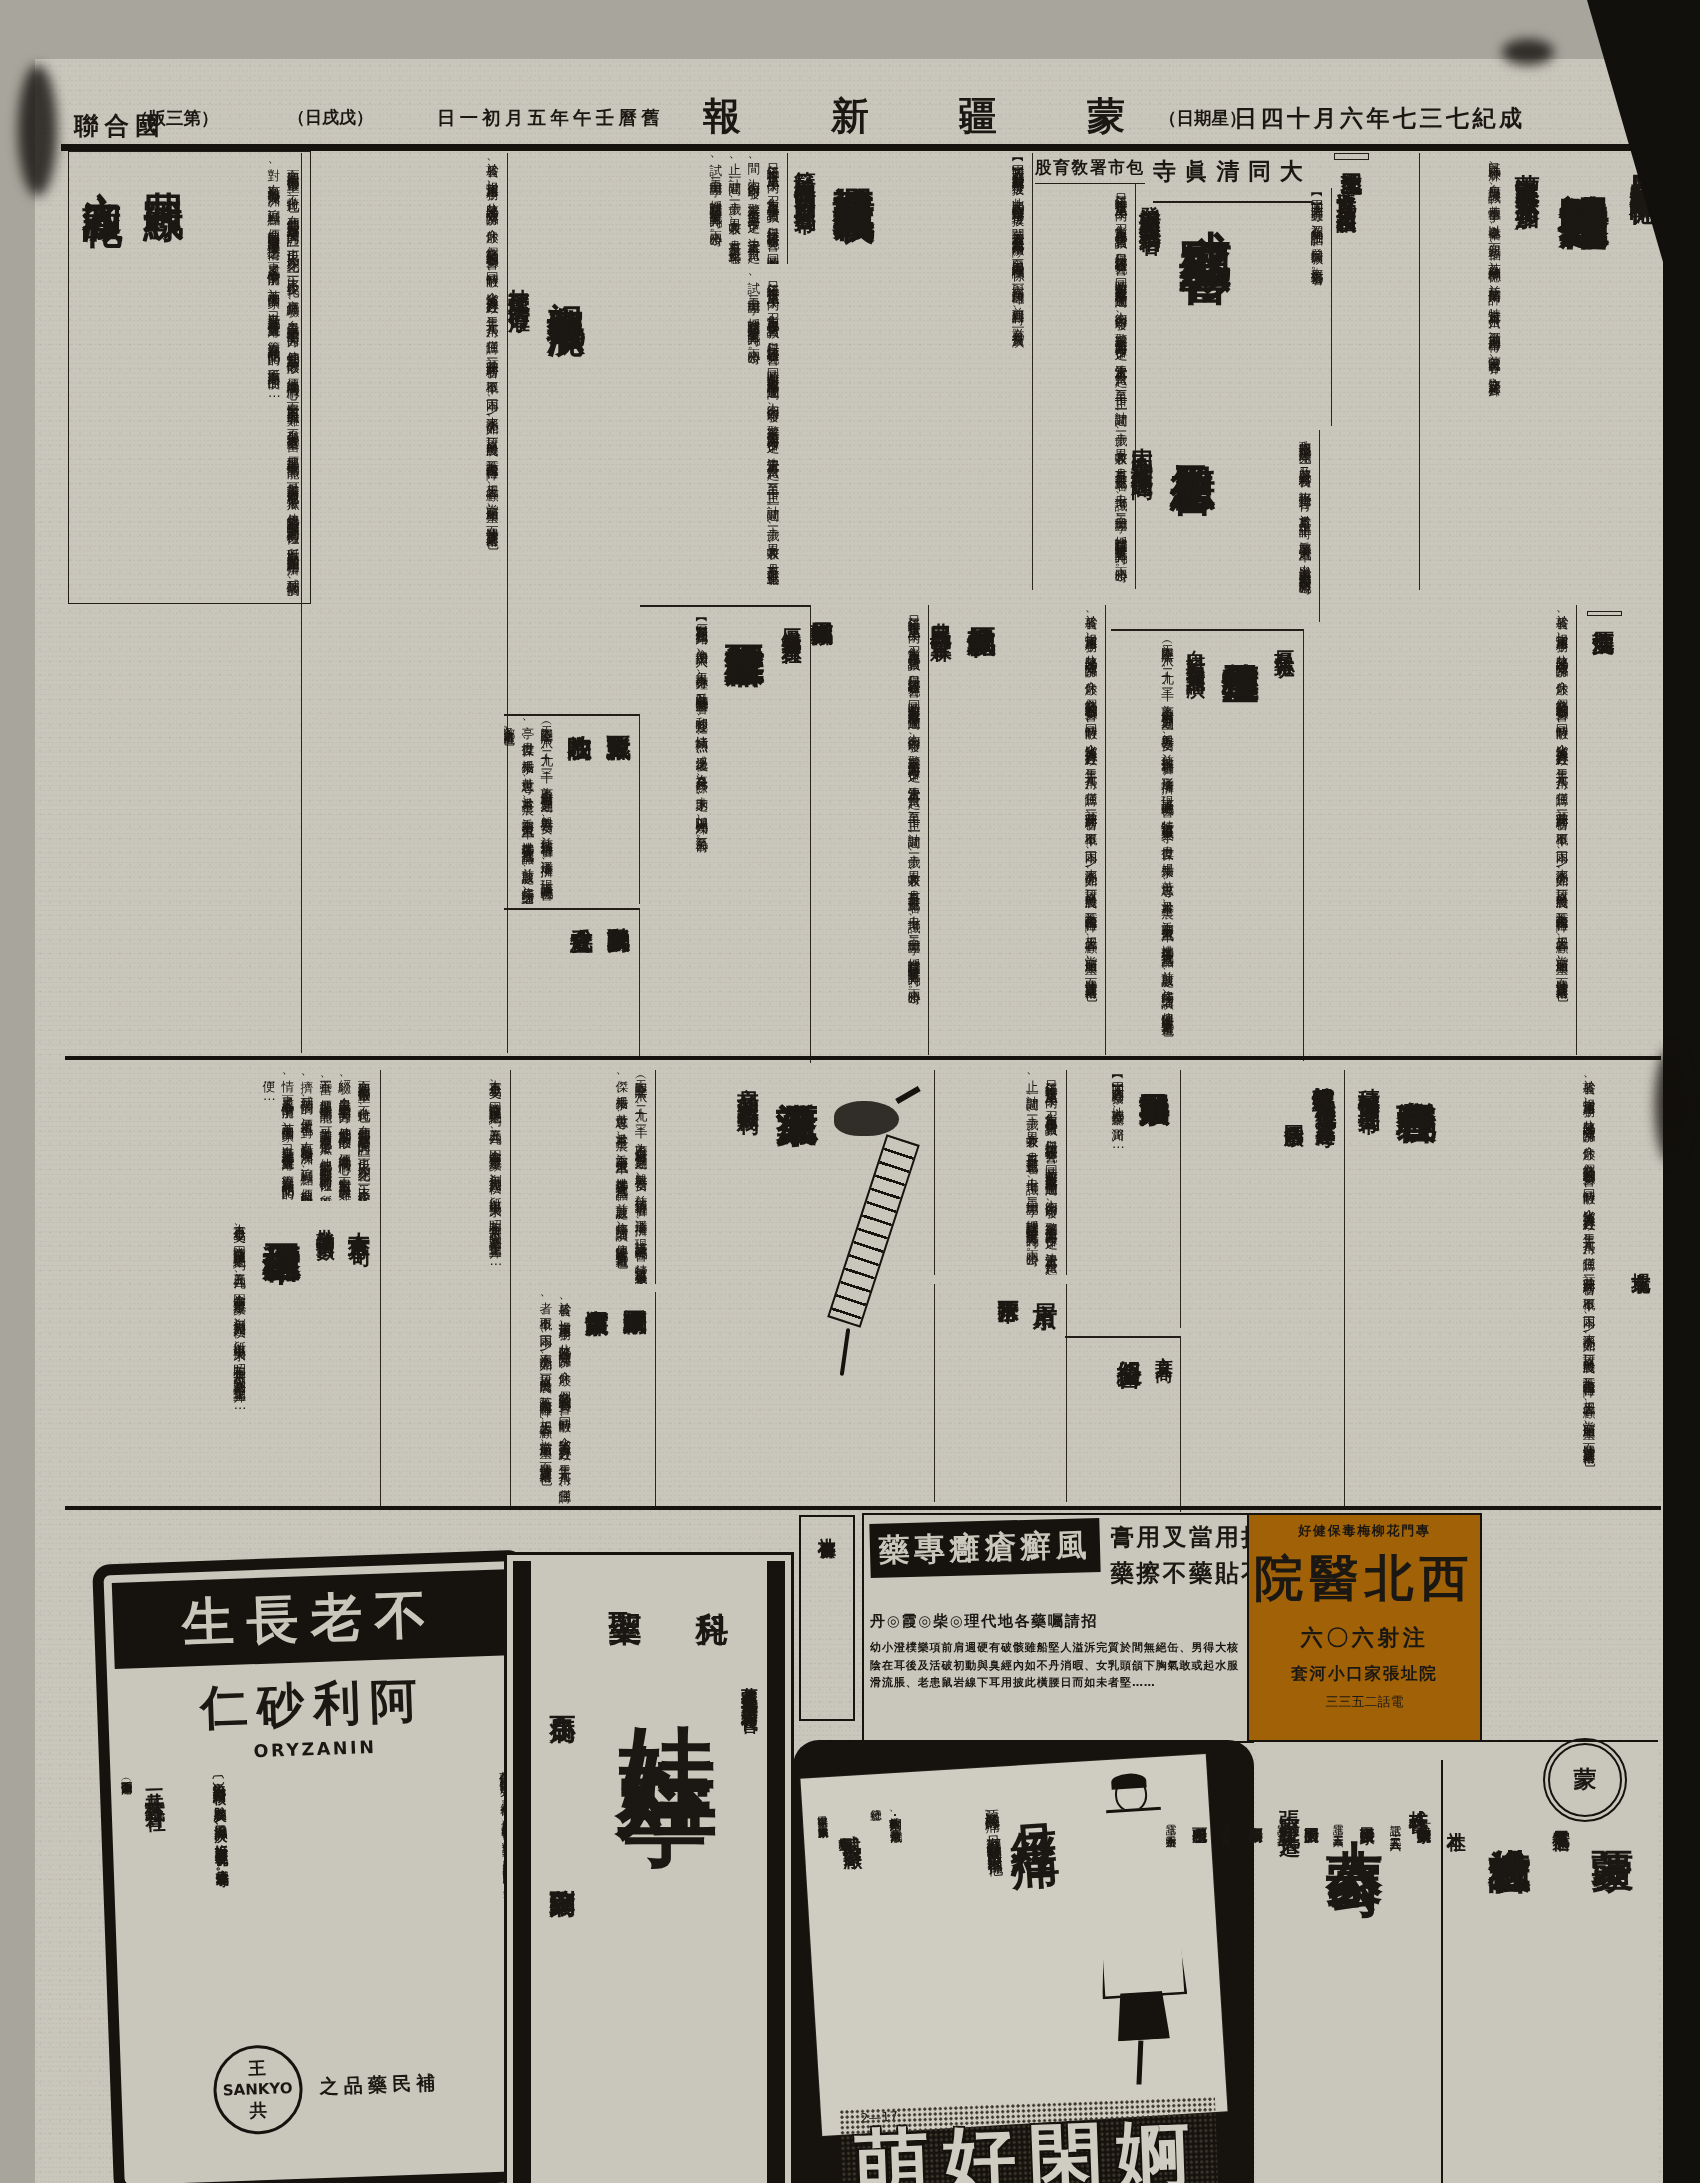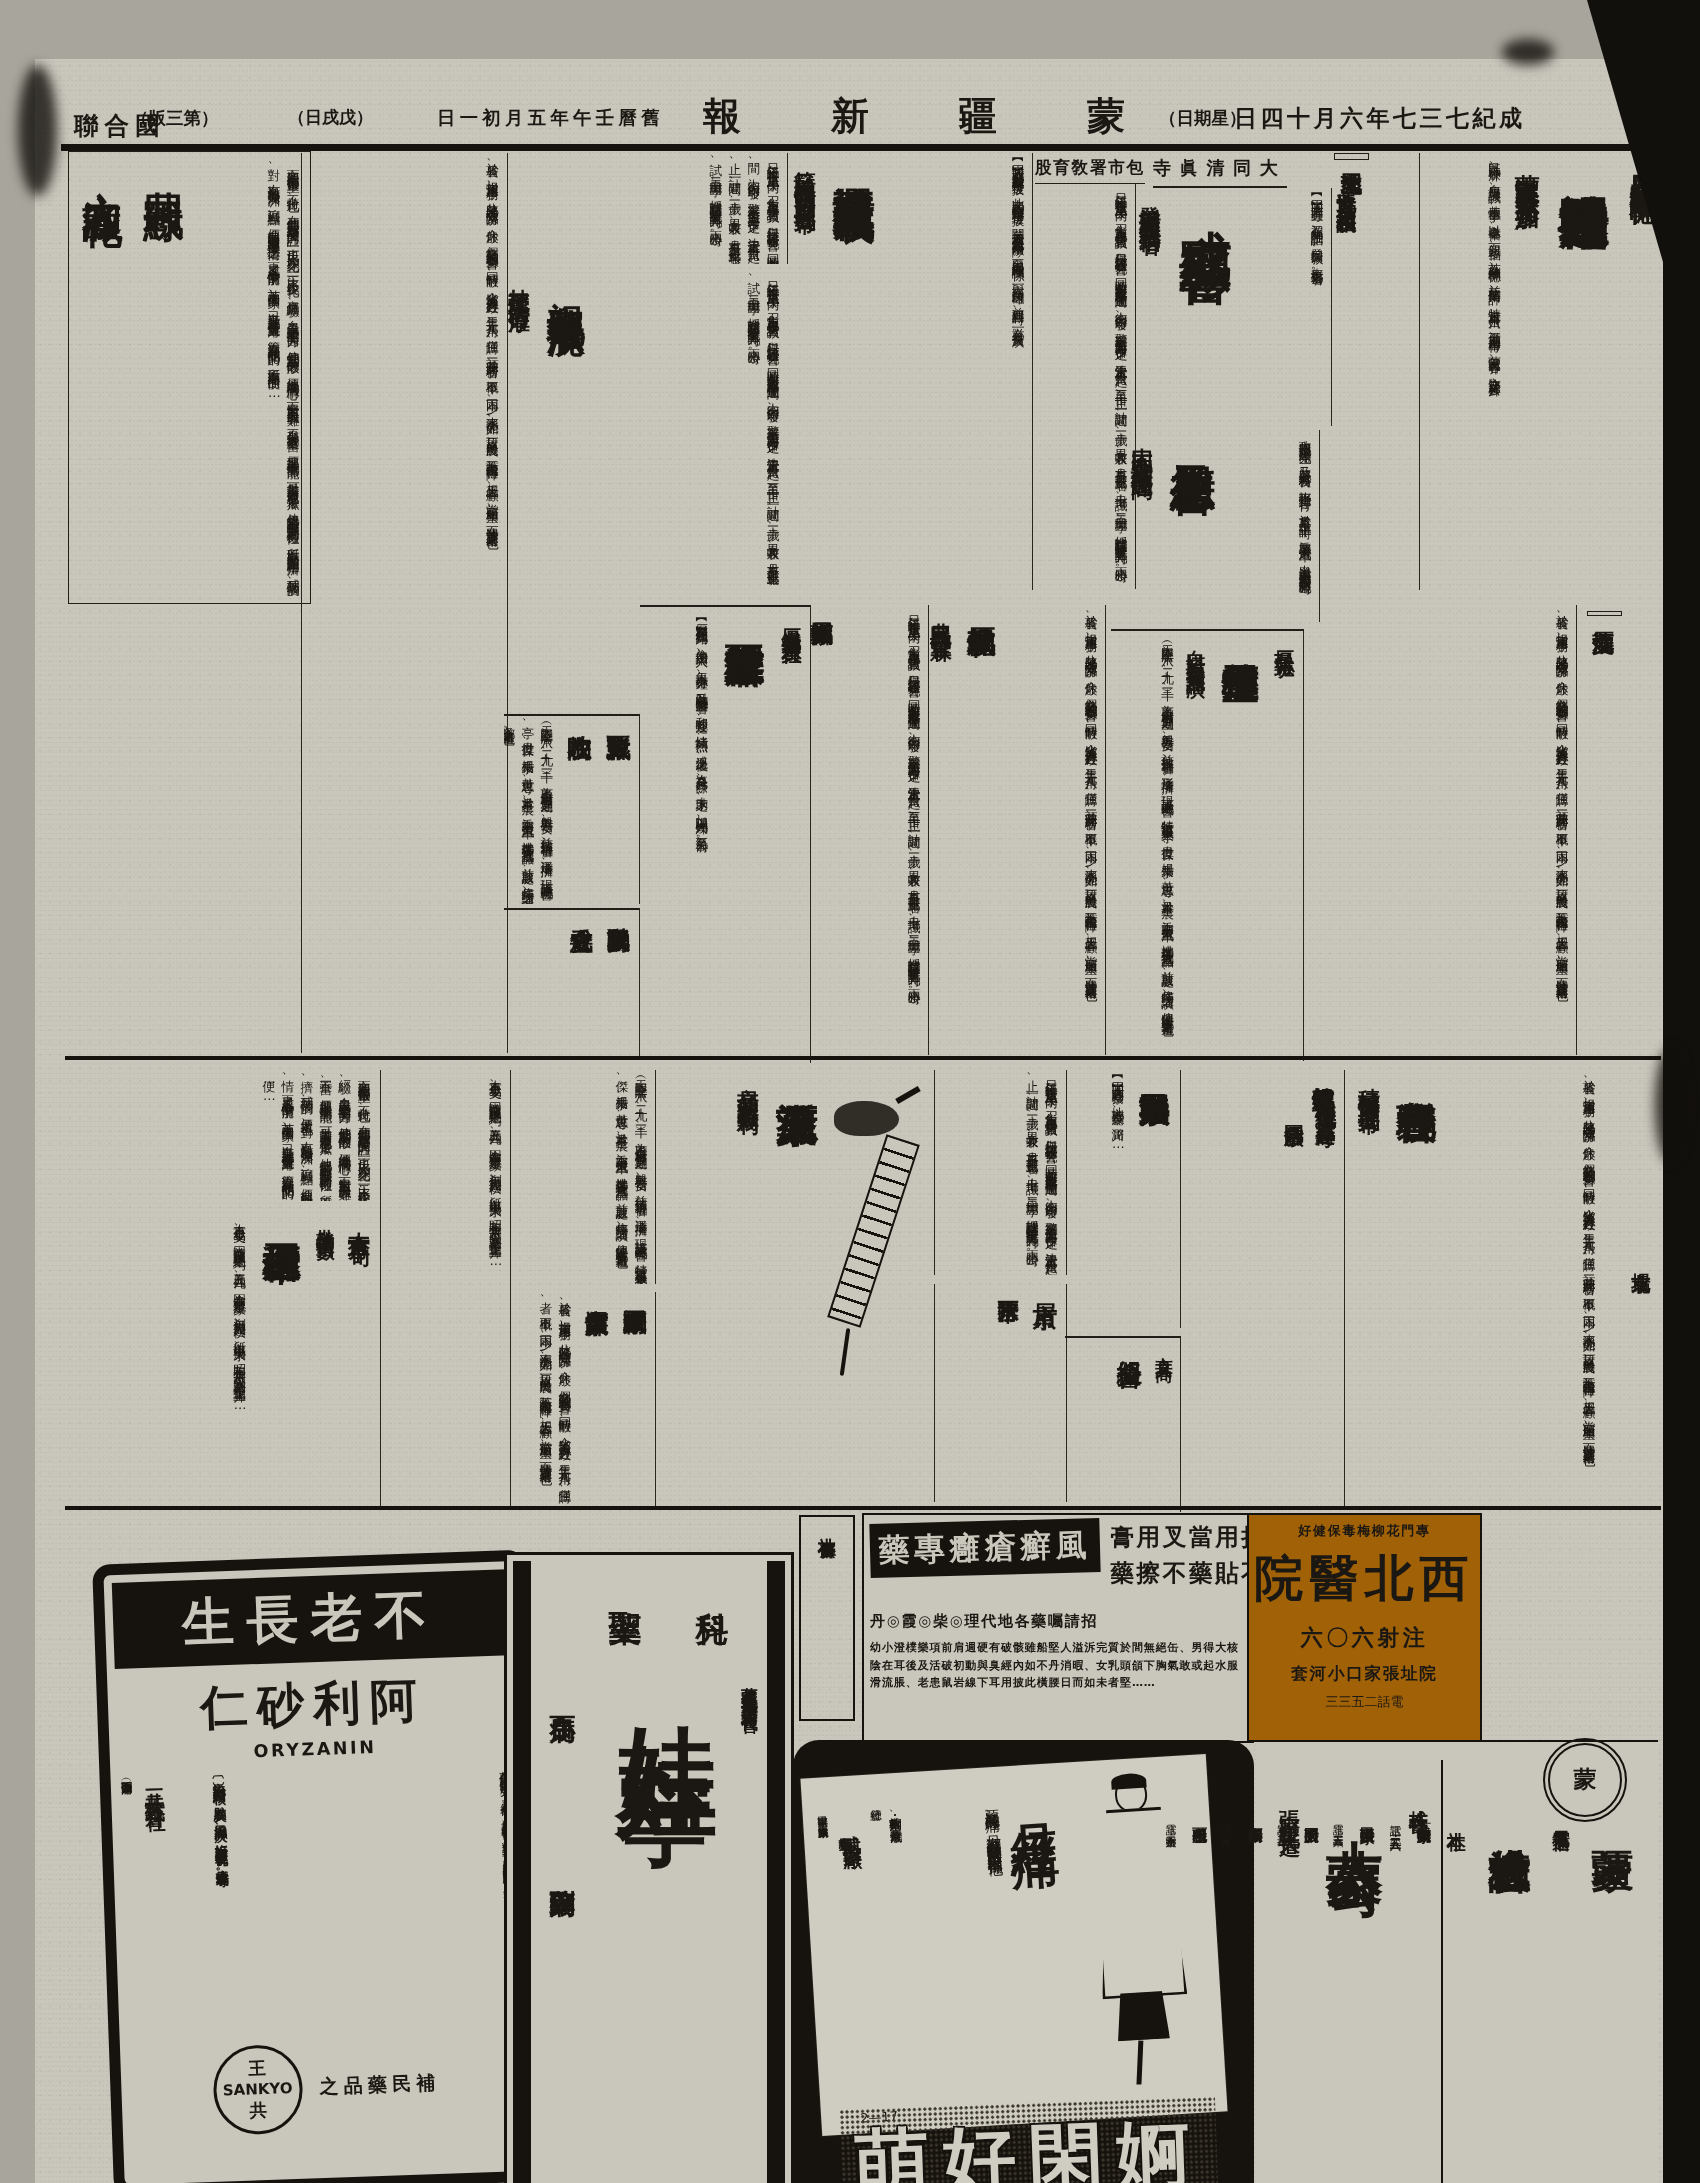--- a/index.html
+++ b/index.html
@@ -71,21 +71,21 @@
   <div class="art bR" style="left:1033px;top:183px;width:98px;height:406px;">
     <div class="vbody">日午後三時在市立第三小學內、召集市立各小學日語敎員、舉行日語敎授研究會、同時並由市署敎育股舉行衛生週間、由街公所印發、警察署街公所三方面合作之下、決定于本月十六日起、至二十二日止、計一週間、三十歲、男女兼收、本月十五日截止報名、十七日考試、二十二日開學、授課時間每日午後七時至九時、兩小時云。</div>
   </div>
   <div class="hz" style="position:absolute;left:1035px;top:157px;font-size:16.6px;font-weight:700;letter-spacing:1.7px;border-bottom:1.7px solid #221d16;padding-bottom:3.5px;">股育敎署市包</div>
 
   <div class="art bR" style="left:1135px;top:188px;width:192px;height:238px;">
     <div class="vbody">【大同】大同清眞寺、一並召集師生訓話、發揚回敎、表彰篤信者云。</div>
     <div class="head" style="font-size:52px;letter-spacing:5.2px;">成立顯彰會</div>
     <div class="sub">發揚回教表彰篤信者</div>
   </div>
-  <div class="hz" style="position:absolute;left:1153px;top:156px;font-size:18px;font-weight:700;letter-spacing:8.7px;border-bottom:2.2px solid #221d16;padding-bottom:6px;">寺眞清同大</div>
+  <div class="hz" style="position:absolute;left:1153px;top:156px;font-size:23px;font-weight:700;letter-spacing:8.7px;border-bottom:2.2px solid #221d16;padding-bottom:14px;">寺眞清同大</div>
 
   <div class="art" style="left:1334px;top:153px;width:81px;height:437px;flex-direction:column;gap:17.5px;border-right:1.3px solid #2a251d;padding-right:3.5px;">
     <div class="head" style="font-size:21px;border:1.3px solid #221d16;padding:2.6px;">大同土地整理</div>
     <div class="head" style="font-size:20px;">晋北協進會</div>
     <div class="head" style="font-size:20px;">日語夜校招生</div>
   </div>
 
   <div class="art" style="left:1419px;top:153px;width:242px;height:437px;">
     <div class="kick" style="font-size:27px;">厚日居留民團敬酬神德</div>
     <div class="head" style="font-size:51px;letter-spacing:0.9px;">神社大祭明起舉行三日</div>

